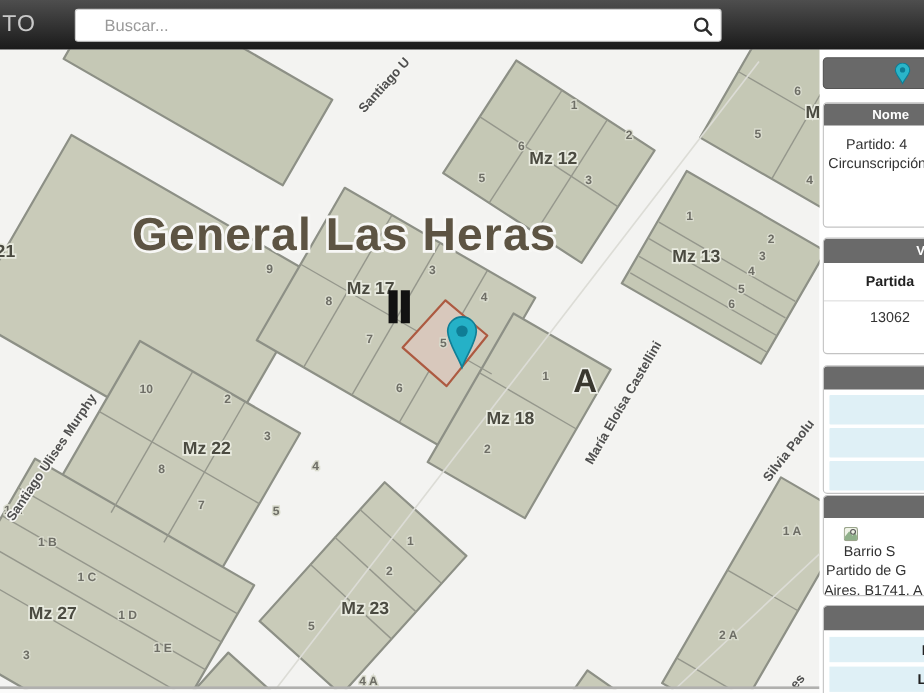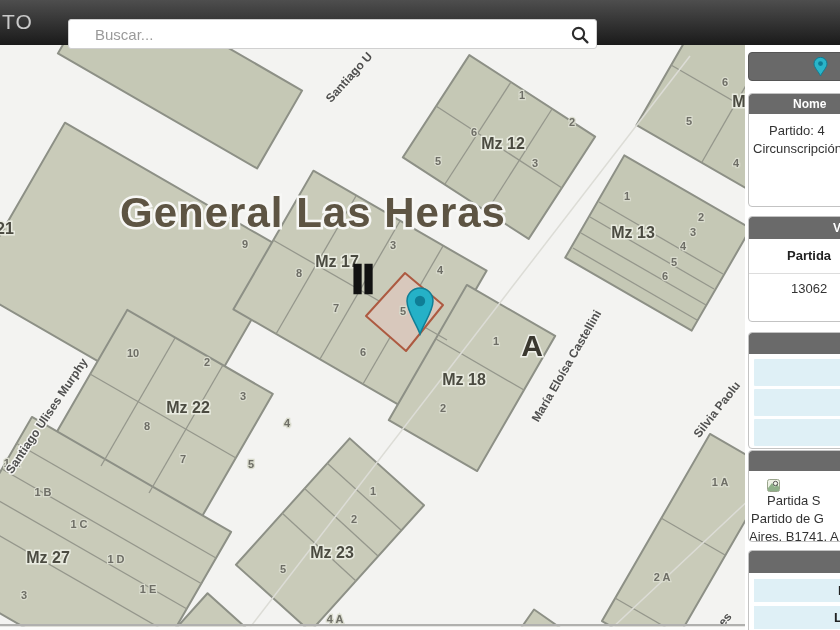--- a/index.html
+++ b/index.html
@@ -1,22 +1,22 @@
 <!DOCTYPE html>
 <html><head>
 <meta charset="utf-8">
 <style>
   html,body{margin:0;padding:0;width:840px;height:630px;overflow:hidden;background:#fff;
             font-family:"Liberation Sans",sans-serif;}
   
   .navbar{position:absolute;left:0;top:0;width:840px;height:45px;
           background:linear-gradient(#4e4e4e,#1a1a1a);z-index:30;}
   .logo{position:absolute;left:2px;top:10px;color:#c9c9c9;font-size:21px;font-weight:normal;letter-spacing:1px;}
-  .searchbox{position:absolute;left:68px;top:8px;width:529px;height:30px;background:#fff;
-             border:1px solid #d0d0d0;border-radius:3px;box-sizing:border-box;margin-top:11px;}
+  .searchbox{position:absolute;left:68px;top:8px;width:588px;height:30px;background:#fff;
+             border:1px solid #d0d0d0;border-radius:3px;box-sizing:border-box;}
   .searchbox input{position:absolute;left:0;top:0;width:100%;height:100%;border:none;outline:none;
                    background:transparent;padding:0 34px 0 26px;box-sizing:border-box;
                    font-size:15px;color:#444;font-family:"Liberation Sans",sans-serif;}
   .searchbox input::placeholder{color:#9a9a9a;}
   .search-btn{position:absolute;right:6px;top:5px;width:20px;height:20px;border:none;background:transparent;
               padding:0;cursor:pointer;}
   
   .map-wrap{position:absolute;left:0;top:45px;width:745px;height:585px;}
   svg{display:block;}
   .mapbg{fill:#f3f3f1;}
@@ -225,21 +225,21 @@
 </div>
 
 <div class="panel" style="top:450px;height:92px;">
   <div class="panel-header"></div>
   <div style="padding-top:8px;">
     <div class="sb-text" style="padding-left:18px;">
       <svg width="13" height="13" viewBox="0 0 13 13" style="vertical-align:-2px;margin-right:5px;">
         <rect x="0.5" y="0.5" width="12" height="12" rx="2" fill="#eef2e6" stroke="#9aa58c"></rect>
         <path d="M1 9 L5 4 L8 8 L10 5 L12 8 L12 12 L1 12 Z" fill="#8fb08a"></path>
         <circle cx="8.5" cy="4.5" r="2.2" fill="none" stroke="#555" stroke-width="1"></circle>
-      </svg><span>Partida S</span>
+      </svg><span>Barrio S</span>
     </div>
     <div class="sb-text" style="padding-left:2px;">Partido de G</div>
     <div class="sb-text" style="padding-left:0px;">Aires, B1741, A</div>
   </div>
 </div>
 
 <div class="panel" style="top:550px;height:100px;">
   <div class="panel-header" style="height:22px;line-height:22px;"></div>
   <div style="padding:6px 5px 0 5px;">
     <div class="blue-row-b" style="padding-left:84px;">E</div>

